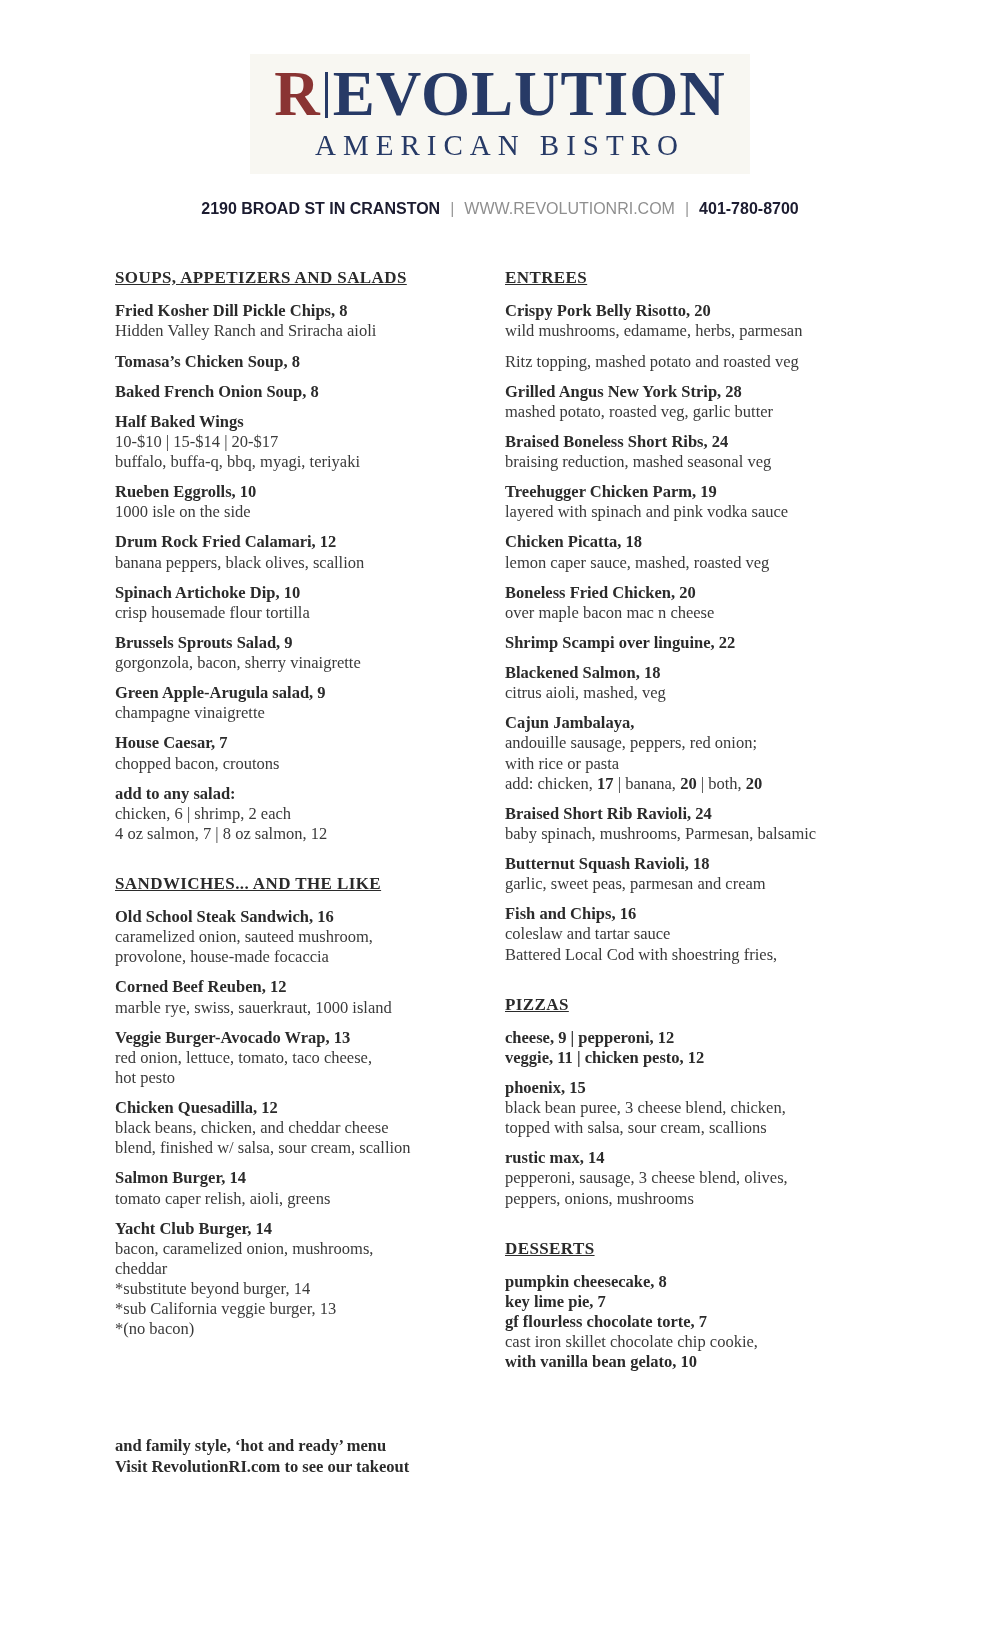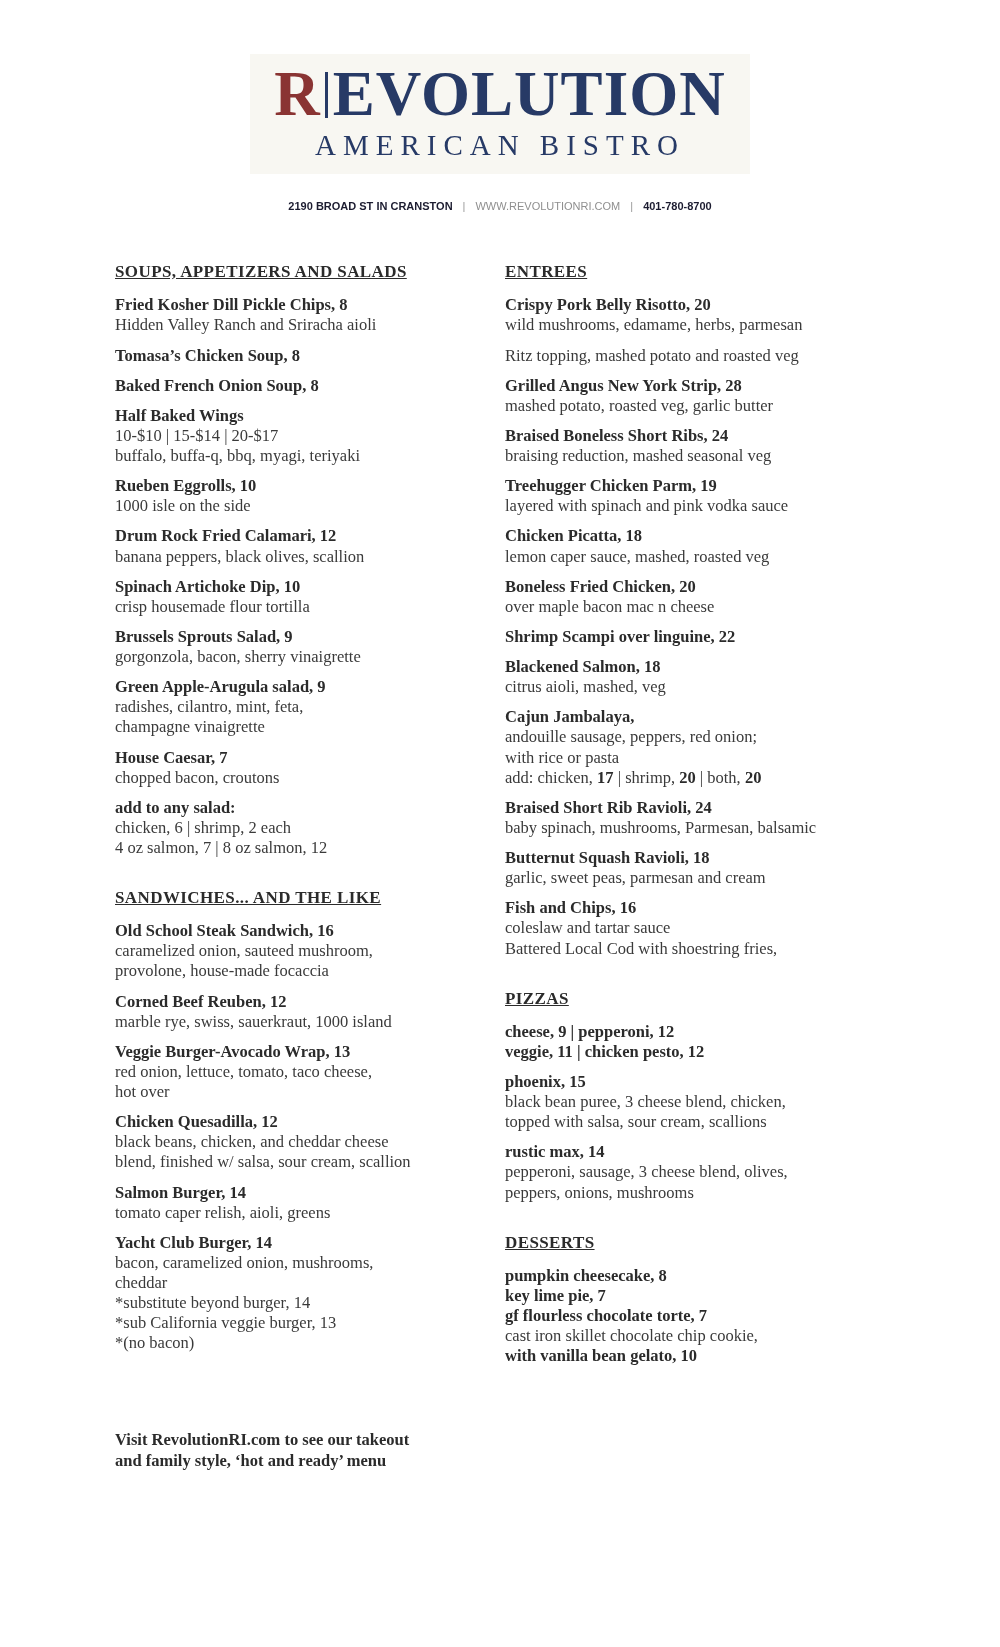--- a/index.html
+++ b/index.html
@@ -25,21 +25,21 @@
     letter-spacing:1px;white-space:nowrap;
   }
   .logo-r{color:var(--logo-red);}
   .logo-bar{
     display:inline-block;width:3px;height:46px;background:var(--logo-navy);
     margin:0 5px 0 4px;transform:translateY(3px);
   }
   .logo-sub{color:var(--logo-navy);font-size:29px;letter-spacing:7px;margin-top:3px;}
   .address{
     margin-top:26px;font-family:"Liberation Sans", sans-serif;
-    font-size:11px;color:var(--addr-text);
+    font-size:16px;color:var(--addr-text);
   }
   .address .addr,.address .phone{font-weight:bold;}
   .address .web{color:var(--muted);}
   .address .sep{color:#9a9a9a;margin:0 10px;font-weight:normal;}
   .columns{display:flex;align-items:flex-start;margin-top:50px;padding-left:115px;}
   .col-left{width:390px;flex:none;}
   .col-right{width:400px;flex:none;}
   .section-title{
     font-size:17px;font-weight:bold;color:var(--strong-text);
     text-decoration:underline;letter-spacing:0.4px;margin:30px 0 13px 0;
@@ -99,21 +99,20 @@
           <div class="item">
             <div class="line"><span class="b">Spinach Artichoke Dip, 10</span></div>
             <div class="line"><span>crisp housemade flour tortilla</span></div>
           </div>
           <div class="item">
             <div class="line"><span class="b">Brussels Sprouts Salad, 9</span></div>
             <div class="line"><span>gorgonzola, bacon, sherry vinaigrette</span></div>
           </div>
           <div class="item">
             <div class="line"><span class="b">Green Apple-Arugula salad, 9</span></div>
-            <div class="line"><span>radishes, cilantro, mint, feta,</span></div>
             <div class="line"><span>champagne vinaigrette</span></div>
           </div>
           <div class="item">
             <div class="line"><span class="b">House Caesar, 7</span></div>
             <div class="line"><span>chopped bacon, croutons</span></div>
           </div>
           <div class="item">
             <div class="line"><span class="b">add to any salad:</span></div>
             <div class="line"><span>chicken, 6  |  shrimp, 2 each</span></div>
             <div class="line"><span>4 oz salmon, 7  |  8 oz salmon, 12</span></div>
@@ -126,21 +125,21 @@
             <div class="line"><span>caramelized onion, sauteed mushroom,</span></div>
             <div class="line"><span>provolone, house-made focaccia</span></div>
           </div>
           <div class="item">
             <div class="line"><span class="b">Corned Beef Reuben, 12</span></div>
             <div class="line"><span>marble rye, swiss, sauerkraut, 1000 island</span></div>
           </div>
           <div class="item">
             <div class="line"><span class="b">Veggie Burger-Avocado Wrap, 13</span></div>
             <div class="line"><span>red onion, lettuce, tomato, taco cheese,</span></div>
-            <div class="line"><span>hot over</span></div>
+            <div class="line"><span>hot pesto</span></div>
           </div>
           <div class="item">
             <div class="line"><span class="b">Chicken Quesadilla, 12</span></div>
             <div class="line"><span>black beans, chicken, and cheddar cheese</span></div>
             <div class="line"><span>blend, finished w/ salsa, sour cream, scallion</span></div>
           </div>
           <div class="item">
             <div class="line"><span class="b">Salmon Burger, 14</span></div>
             <div class="line"><span>tomato caper relish, aioli, greens</span></div>
           </div>
@@ -188,21 +187,21 @@
             <div class="line"><span class="b">Shrimp Scampi over linguine, 22</span></div>
           </div>
           <div class="item">
             <div class="line"><span class="b">Blackened Salmon, 18</span></div>
             <div class="line"><span>citrus aioli, mashed, veg</span></div>
           </div>
           <div class="item">
             <div class="line"><span class="b">Cajun Jambalaya,</span></div>
             <div class="line"><span>andouille sausage, peppers, red onion;</span></div>
             <div class="line"><span>with rice or pasta</span></div>
-            <div class="line"><span>add: chicken, </span><span class="b">17</span><span> | shrimp, </span><span class="b">20</span><span> | both, </span><span class="b">20</span></div>
+            <div class="line"><span>add: chicken, </span><span class="b">17</span><span> | banana, </span><span class="b">20</span><span> | both, </span><span class="b">20</span></div>
           </div>
           <div class="item">
             <div class="line"><span class="b">Braised Short Rib Ravioli, 24</span></div>
             <div class="line"><span>baby spinach, mushrooms, Parmesan, balsamic</span></div>
           </div>
           <div class="item">
             <div class="line"><span class="b">Butternut Squash Ravioli, 18</span></div>
             <div class="line"><span>garlic, sweet peas, parmesan and cream</span></div>
           </div>
           <div class="item">
@@ -235,17 +234,17 @@
             <div class="line"><span class="b">key lime pie, 7</span></div>
             <div class="line"><span class="b">gf flourless chocolate torte, 7</span></div>
             <div class="line"><span>cast iron skillet chocolate chip cookie,</span></div>
             <div class="line"><span class="b">with vanilla bean gelato, 10</span></div>
           </div>
         </section>
       </div>
   </div>
 
   <div class="footer-note">
+    <div>and family style, ‘hot and ready’ menu</div>
     <div>Visit RevolutionRI.com to see our takeout</div>
-    <div>and family style, ‘hot and ready’ menu</div>
   </div>
 
 </div>
 
 </body></html>

